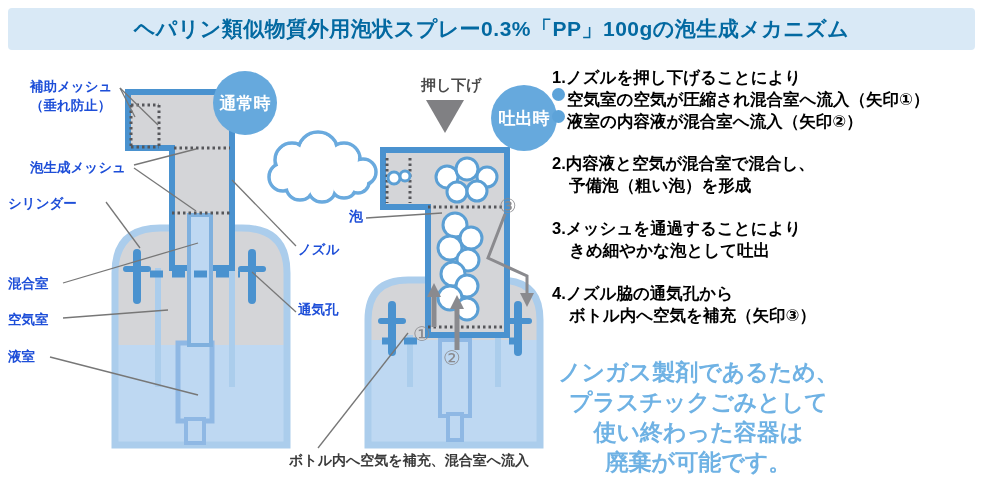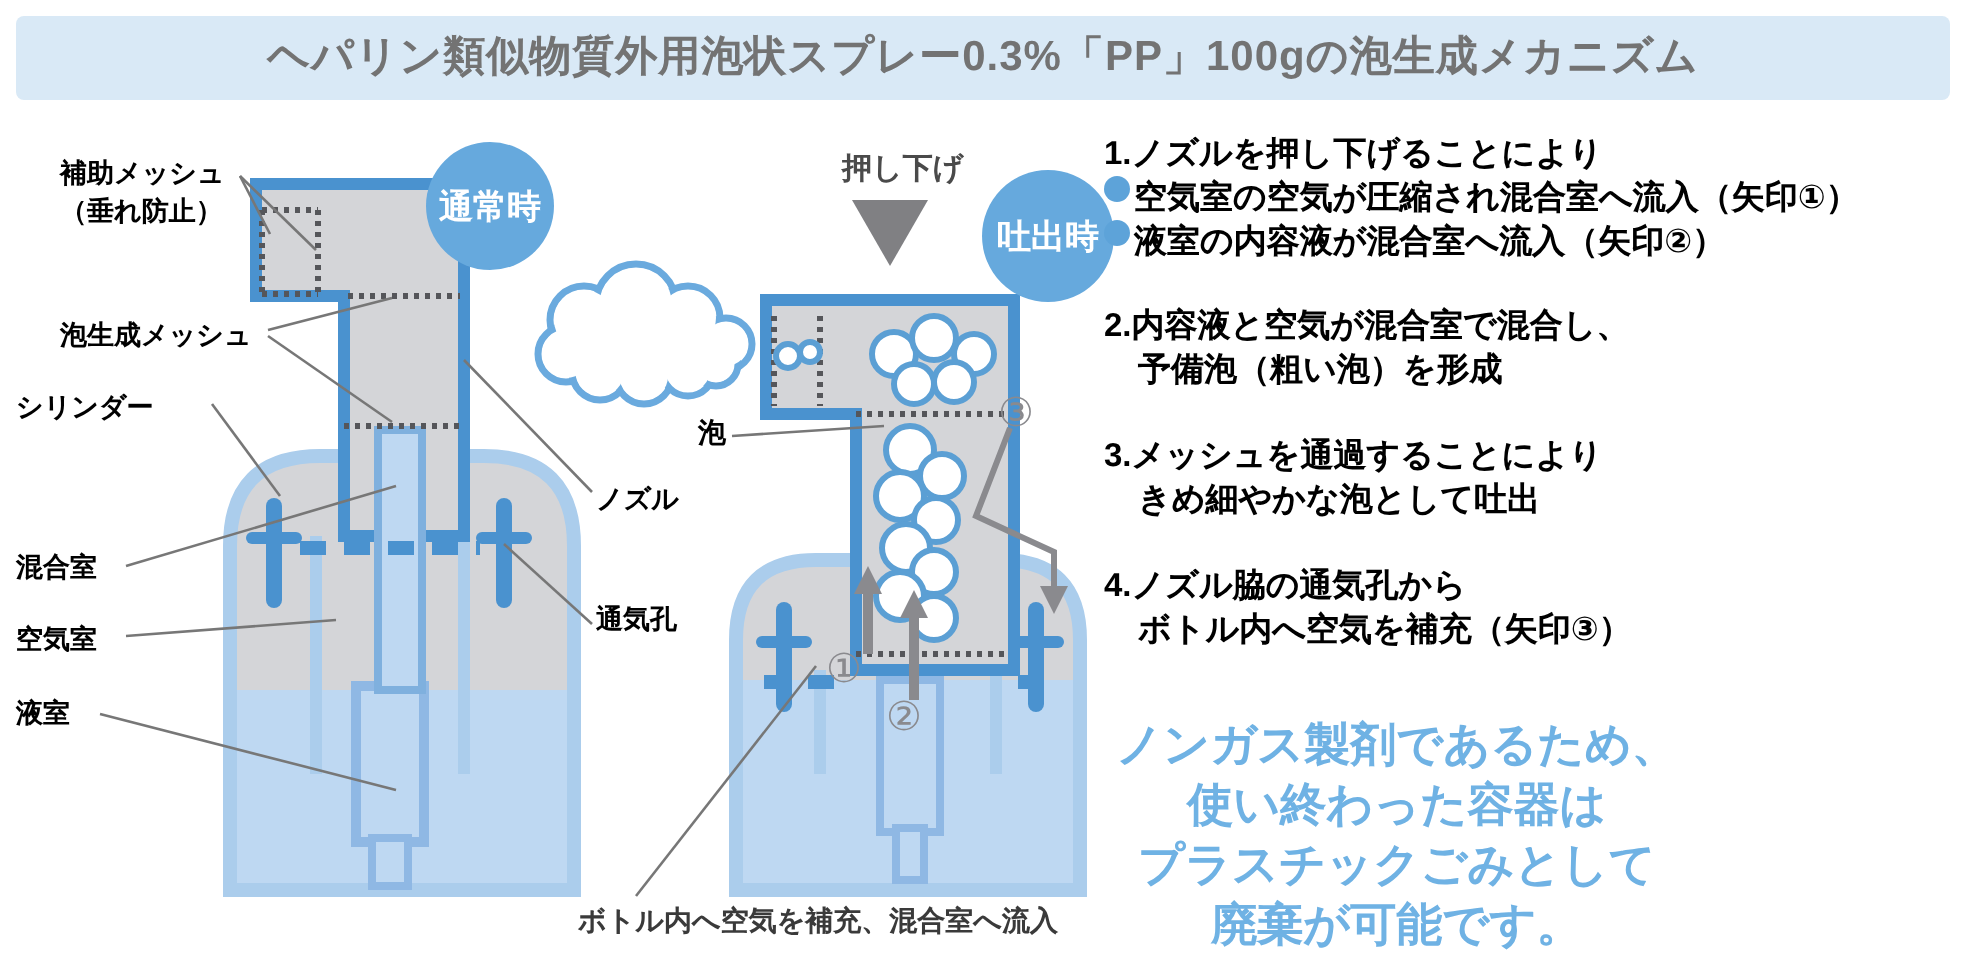--- a/index.html
+++ b/index.html
@@ -1,30 +1,30 @@
 <!DOCTYPE html>
 <html><head>
 <meta charset="utf-8">
 <style>
   html,body{margin:0;padding:0;background:#fff;}
   .page{position:relative;width:983px;height:487px;background:#ffffff;overflow:hidden;
         font-family:"Liberation Sans","DejaVu Sans",sans-serif;color:#333;}
   
   .header{position:absolute;left:8px;top:8px;width:967px;height:42px;background:#d9e9f6;
-          border-radius:4px;color:#737373;font-size:21px;font-weight:700;text-align:center;
+          border-radius:4px;color:#0369a1;font-size:21px;font-weight:700;text-align:center;
           line-height:42px;letter-spacing:.5px;}
   
   .diagram-svg{position:absolute;left:0;top:55px;width:560px;height:432px;}
   
   .badge{position:absolute;border-radius:50%;background:#66a9dd;color:#fff;font-weight:700;
          font-size:17px;display:flex;align-items:center;justify-content:center;}
   .badge-normal{left:213px;top:71px;width:64px;height:64px;}
   .badge-dispense{left:491px;top:85px;width:66px;height:66px;}
   
-  .dlabel{position:absolute;font-size:13.5px;font-weight:700;color:#000000;white-space:nowrap;line-height:19px;}
+  .dlabel{position:absolute;font-size:13.5px;font-weight:700;color:#1d4ed8;white-space:nowrap;line-height:19px;}
   .lab-aux{left:30px;top:77px;}
   .lab-foammesh{left:30px;top:158px;}
   .lab-cylinder{left:8px;top:194px;}
   .lab-mixing{left:8px;top:274px;}
   .lab-air{left:8px;top:310px;}
   .lab-liquid{left:8px;top:347px;}
   .lab-nozzle{left:298px;top:240px;}
   .lab-vent{left:298px;top:300px;}
   .lab-press{left:421px;top:75px;font-size:15px;color:#4a4a4a;}
   .lab-foam{left:349px;top:207px;font-size:14px;}
@@ -230,18 +230,18 @@
     <div>3.メッシュを通過することにより</div>
     <div class="cont">きめ細やかな泡として吐出</div>
   </div>
   <div class="step step-4">
     <div>4.ノズル脇の通気孔から</div>
     <div class="cont">ボトル内へ空気を補充（矢印③）</div>
   </div>
 
   <div class="note">
     <div>ノンガス製剤であるため、</div>
+    <div>プラスチックごみとして</div>
     <div>使い終わった容器は</div>
-    <div>プラスチックごみとして</div>
     <div>廃棄が可能です。</div>
   </div>
 
 </div>
 
 </body></html>

